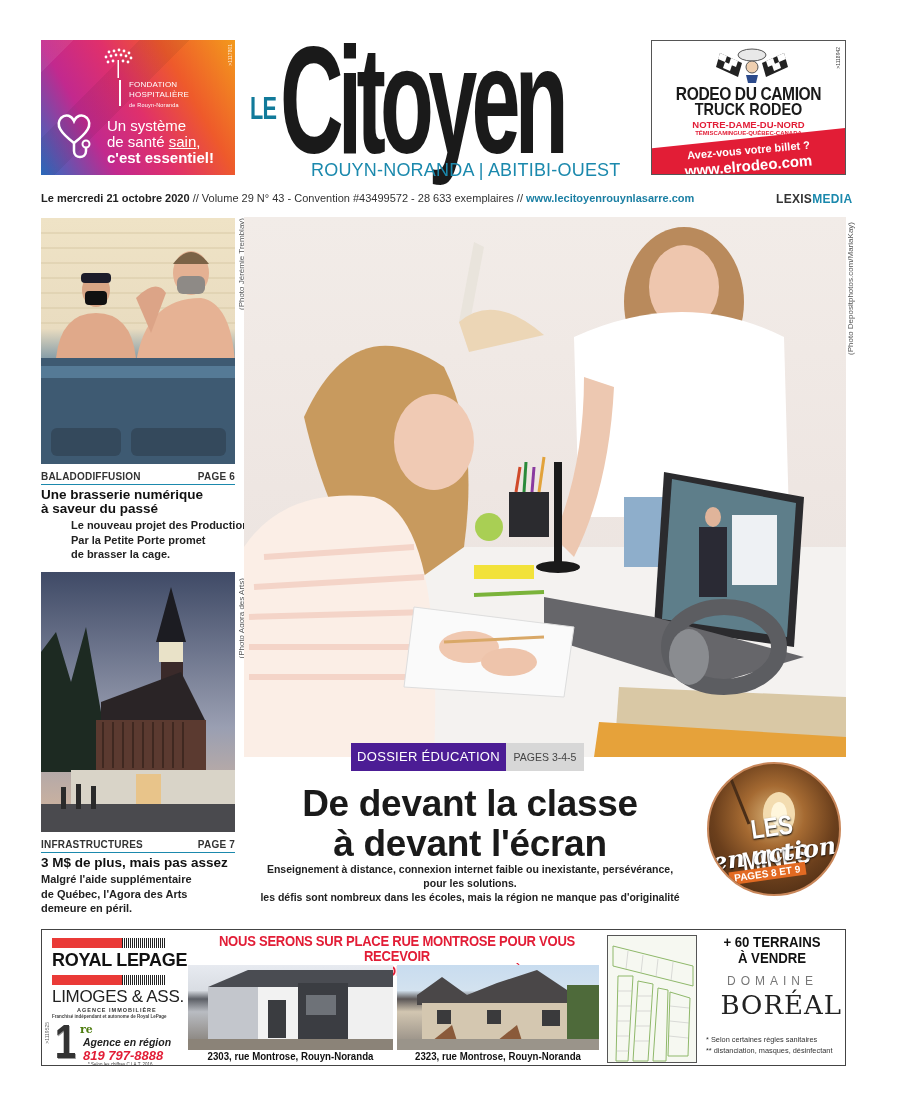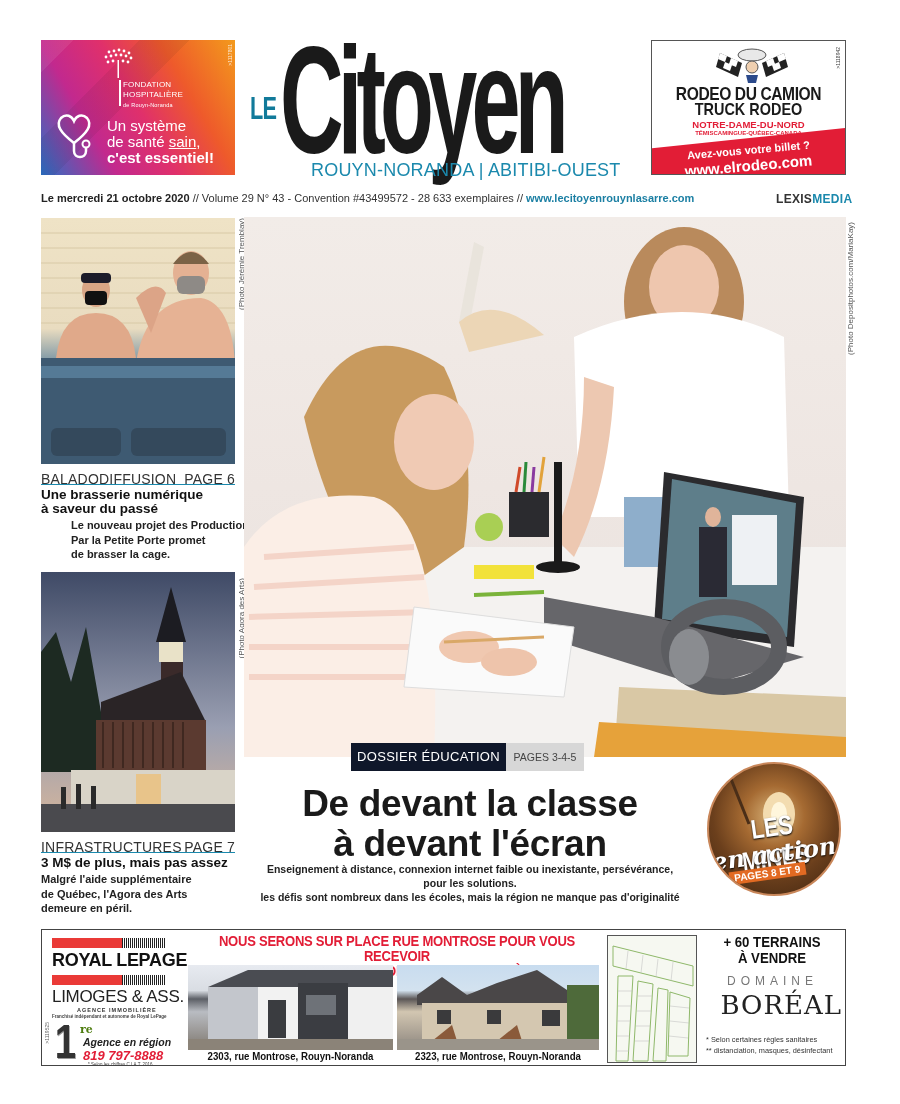--- a/index.html
+++ b/index.html
@@ -10,21 +10,21 @@
 
   
   .ad-fondation {
     left: 41px; top: 40px; width: 194px; height: 135px;
     background:
       linear-gradient(135deg, rgba(255,255,255,0.08) 0 10%, transparent 10% 30%, rgba(0,0,0,0.06) 30% 45%, transparent 45%),
       linear-gradient(60deg, #2b6fc5 0%, #c2298e 28%, #e0306b 50%, #ee5a2b 72%, #f39a1c 100%);
     color: #fff; overflow: hidden;
   }
   .ad-fondation .tree { left: 60px; top: 8px; width: 34px; height: 30px; }
-  .ad-fondation .org { left: 82px; top: 40px; font-size: 8px; line-height: 10px; letter-spacing: 0.2px; }
+  .ad-fondation .org { left: 88px; top: 40px; font-size: 8px; line-height: 10px; letter-spacing: 0.2px; }
   .ad-fondation .org .small { font-size: 5.5px; }
   .ad-fondation .orgbar { left: 78px; top: 40px; width: 1.5px; height: 26px; background: #fff; }
   .ad-fondation .heart { left: 12px; top: 73px; width: 42px; height: 50px; }
   .ad-fondation .slogan { left: 66px; top: 78px; font-size: 15px; line-height: 16px; }
   .ad-fondation .slogan .u { text-decoration: underline; }
   .ad-fondation .slogan .b { font-weight: bold; }
   .ad-code { font-size: 5px; color: rgba(255,255,255,0.8); writing-mode: vertical-rl; transform: rotate(180deg); }
   .ad-fondation .ad-code { right: 2px; top: 4px; }
 
   .logo-le { left: 250px; top: 91px; font-family: "Liberation Sans", sans-serif; font-weight: bold; font-size: 31px; color: #117a9a; letter-spacing: -1px; transform: scaleX(0.7); transform-origin: left; }
@@ -52,36 +52,36 @@
   
   .photo1 { left: 41px; top: 218px; width: 194px; height: 246px; overflow: hidden;
     background: linear-gradient(180deg, #efe3c6 0%, #e9dcc0 45%, #6f8ea2 60%, #4e6e86 80%, #3f5a72 100%); }
   .photo2 { left: 41px; top: 572px; width: 194px; height: 260px; overflow: hidden;
     background: linear-gradient(180deg, #4a5570 0%, #6d7a92 30%, #a8a4a6 55%, #3a3538 75%, #5b5a5e 100%); }
   .credit { font-size: 8px; color: #555; writing-mode: vertical-rl; transform: rotate(180deg); white-space: nowrap; }
   .credit1 { left: 237px; top: 218px; }
   .credit2 { left: 237px; top: 578px; }
   .credit3 { left: 846px; top: 222px; }
 
-  .kicker { font-size: 14px; color: #333; letter-spacing: 0.2px; }
+  .kicker { font-size: 10px; color: #333; letter-spacing: 0.2px; font-weight: bold; }
   .kicker-row { left: 41px; width: 194px; height: 14px; border-bottom: 1.5px solid #1b89ad; display: flex; justify-content: space-between; }
   .kicker-row1 { top: 471px; }
   .kicker-row2 { top: 839px; }
   .story-title { left: 41px; width: 200px; font-weight: bold; font-size: 13.5px; line-height: 14px; color: #111; }
   .story-title1 { top: 488px; }
   .story-title2 { top: 856px; }
   .story-dek { left: 41px; width: 200px; font-weight: bold; font-size: 11px; line-height: 14.5px; color: #222; }
   .story-dek1 { top: 518px; margin-left: 30px; }
   .story-dek2 { top: 872px; }
 
   
   .hero { left: 244px; top: 217px; width: 602px; height: 540px; overflow: hidden;
     background: linear-gradient(180deg, #f2ece8 0%, #eee6e2 50%, #e8e2de 100%); }
   .tag { top: 743px; height: 28px; line-height: 28px; font-size: 13px; }
-  .tag-a { left: 351px; width: 155px; background: #0f172a; color: #fff; text-align: center; letter-spacing: 0.3px; }
+  .tag-a { left: 351px; width: 155px; background: #4c1d95; color: #fff; text-align: center; letter-spacing: 0.3px; }
   .tag-b { left: 506px; width: 78px; background: #d7d7d7; color: #444; text-align: center; font-size: 10.5px; }
 
   .headline { left: 240px; width: 460px; top: 784px; text-align: center; font-weight: bold; font-size: 37px; line-height: 40px; color: #1a1a1a; letter-spacing: -0.3px; }
   .dek { left: 240px; width: 460px; top: 862px; text-align: center; font-weight: bold; font-size: 10.5px; line-height: 14px; color: #222; }
 
   .mines { left: 707px; top: 762px; width: 134px; height: 134px; border-radius: 50%;
     background: radial-gradient(circle at 50% 40%, #d9b47a 0%, #a56a32 30%, #6b3f1c 60%, #3e2410 100%);
     border: 2px solid #c9875a; overflow: hidden; }
   .mines .l1 { left: 0; right: 0; top: 48px; text-align: center; color: #fff; font-weight: bold; font-size: 27px; transform: rotate(-8deg) scaleX(0.8); text-shadow: 0 1px 2px #000; }
   .mines .l2 { left: 0; right: 0; top: 75px; text-align: center; color: #fff; font-family: "DejaVu Serif", serif; font-style: italic; font-weight: bold; font-size: 24px; transform: rotate(-8deg); text-shadow: 0 1px 2px #000; }

